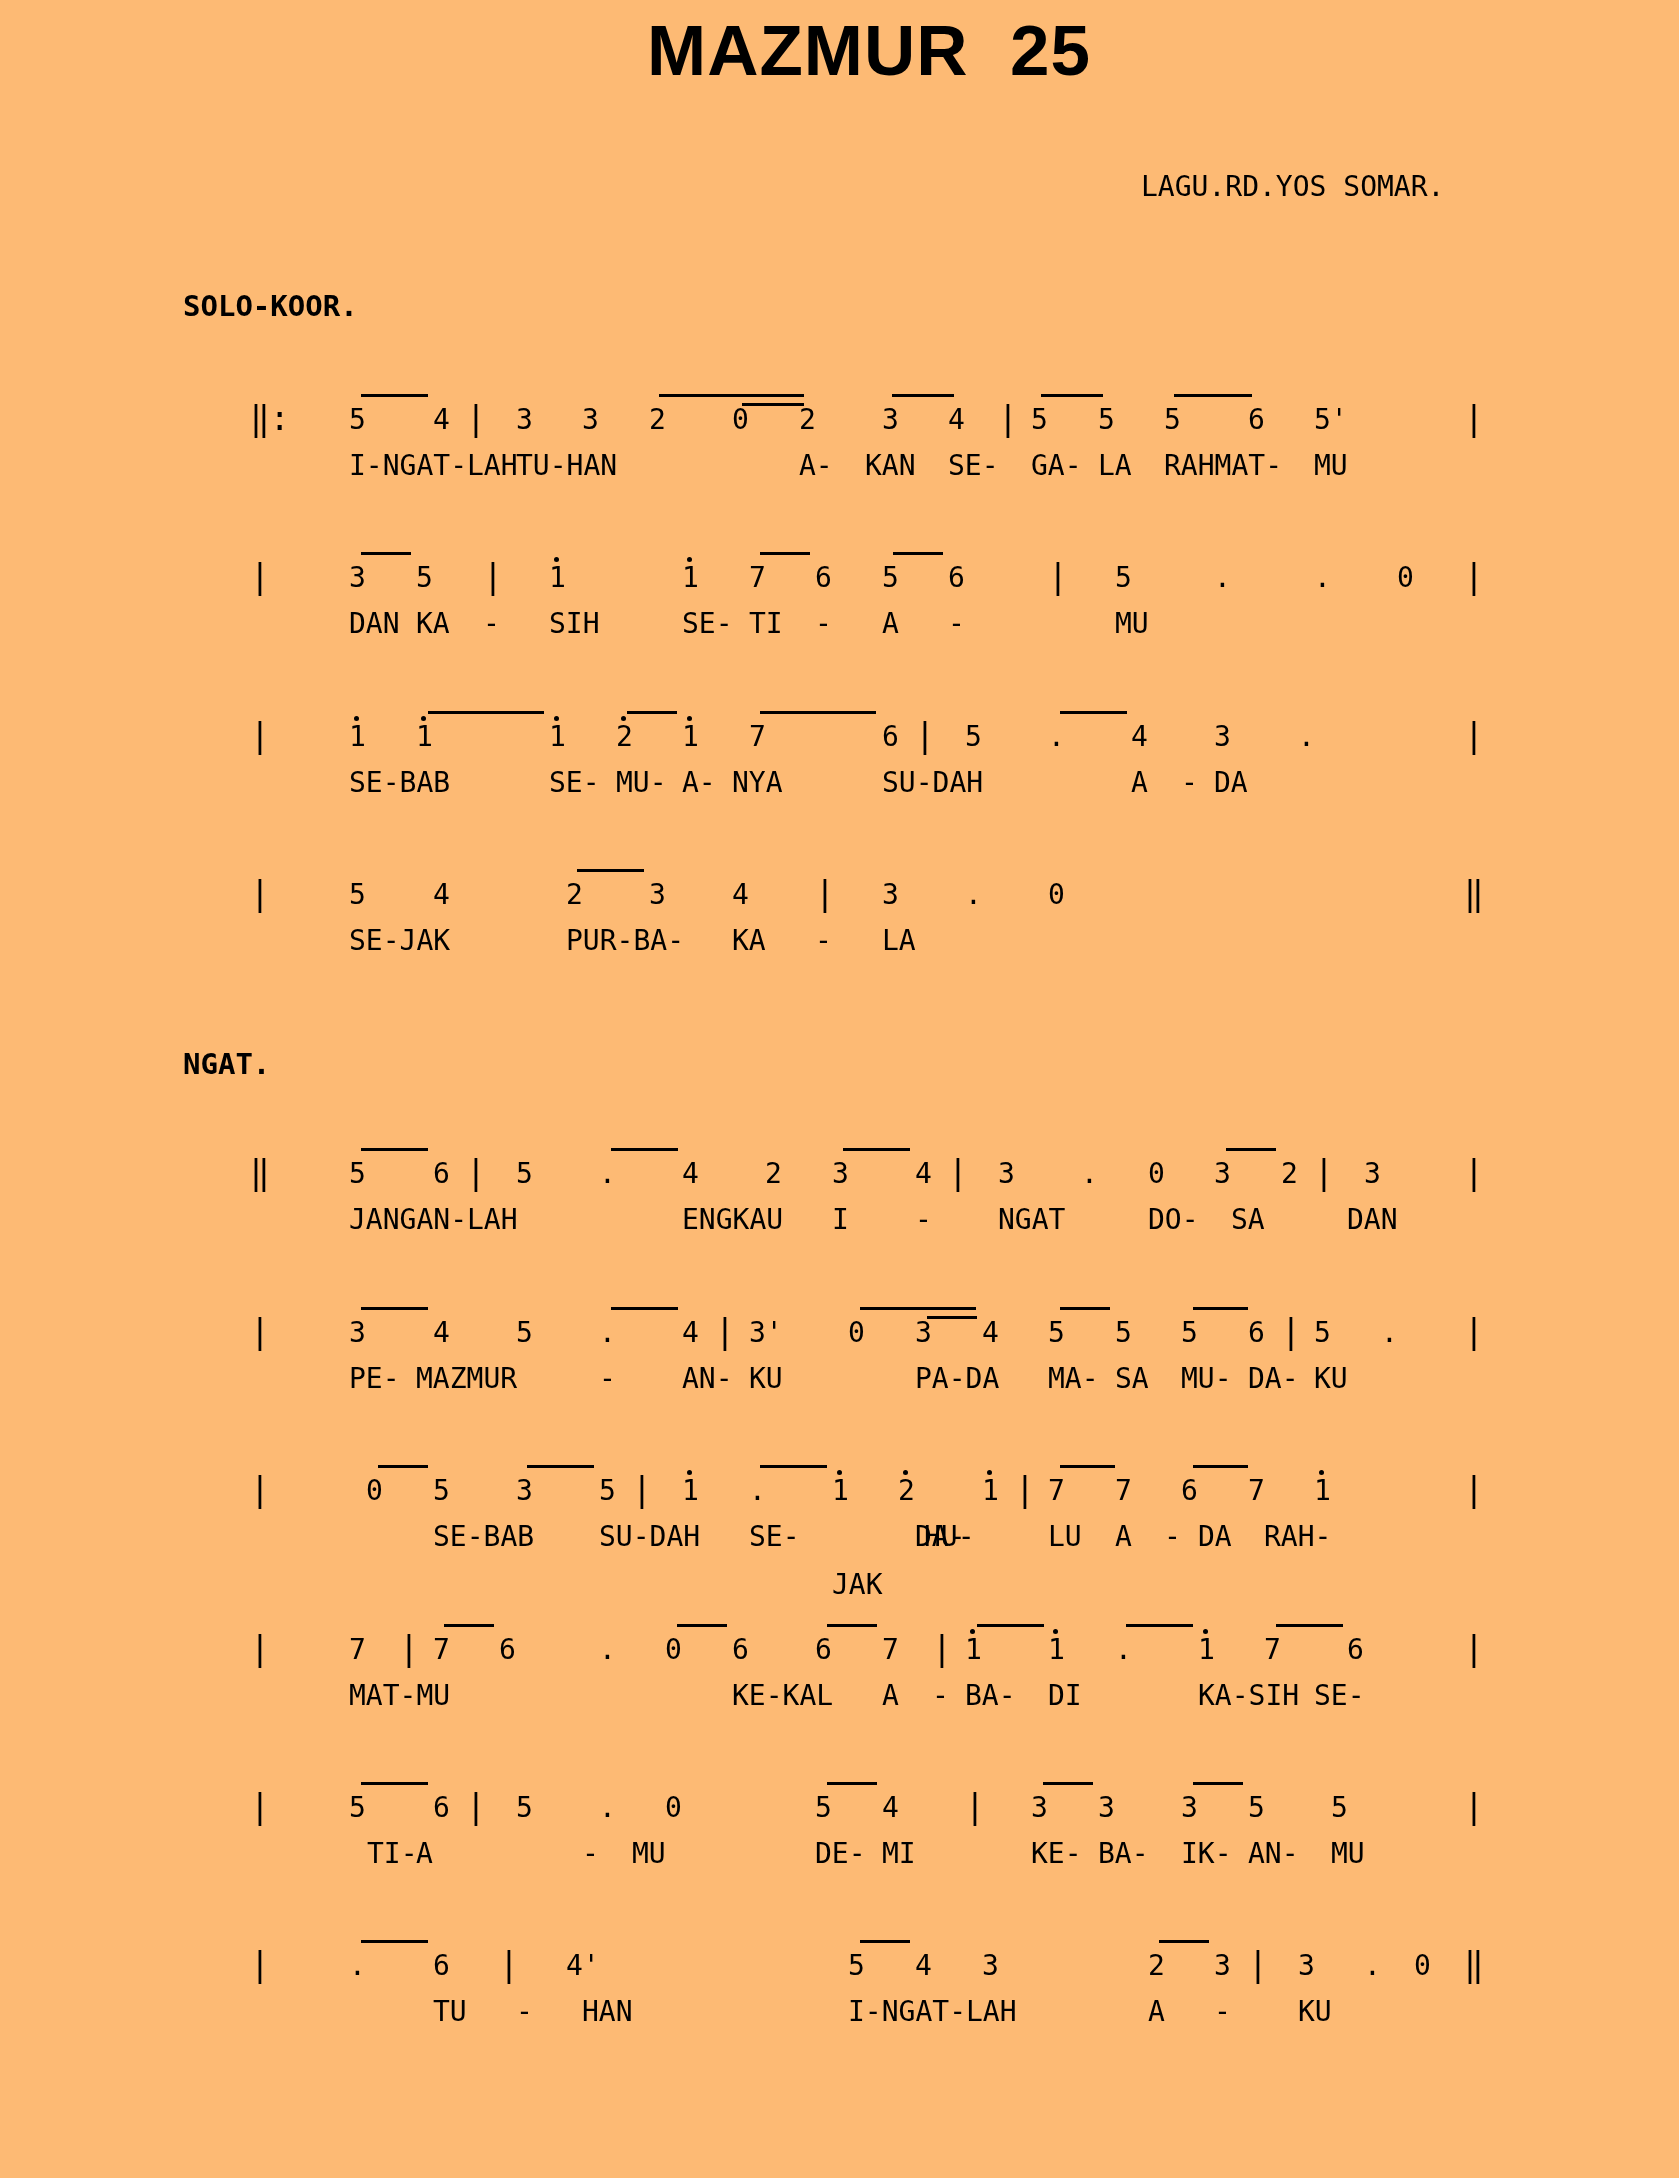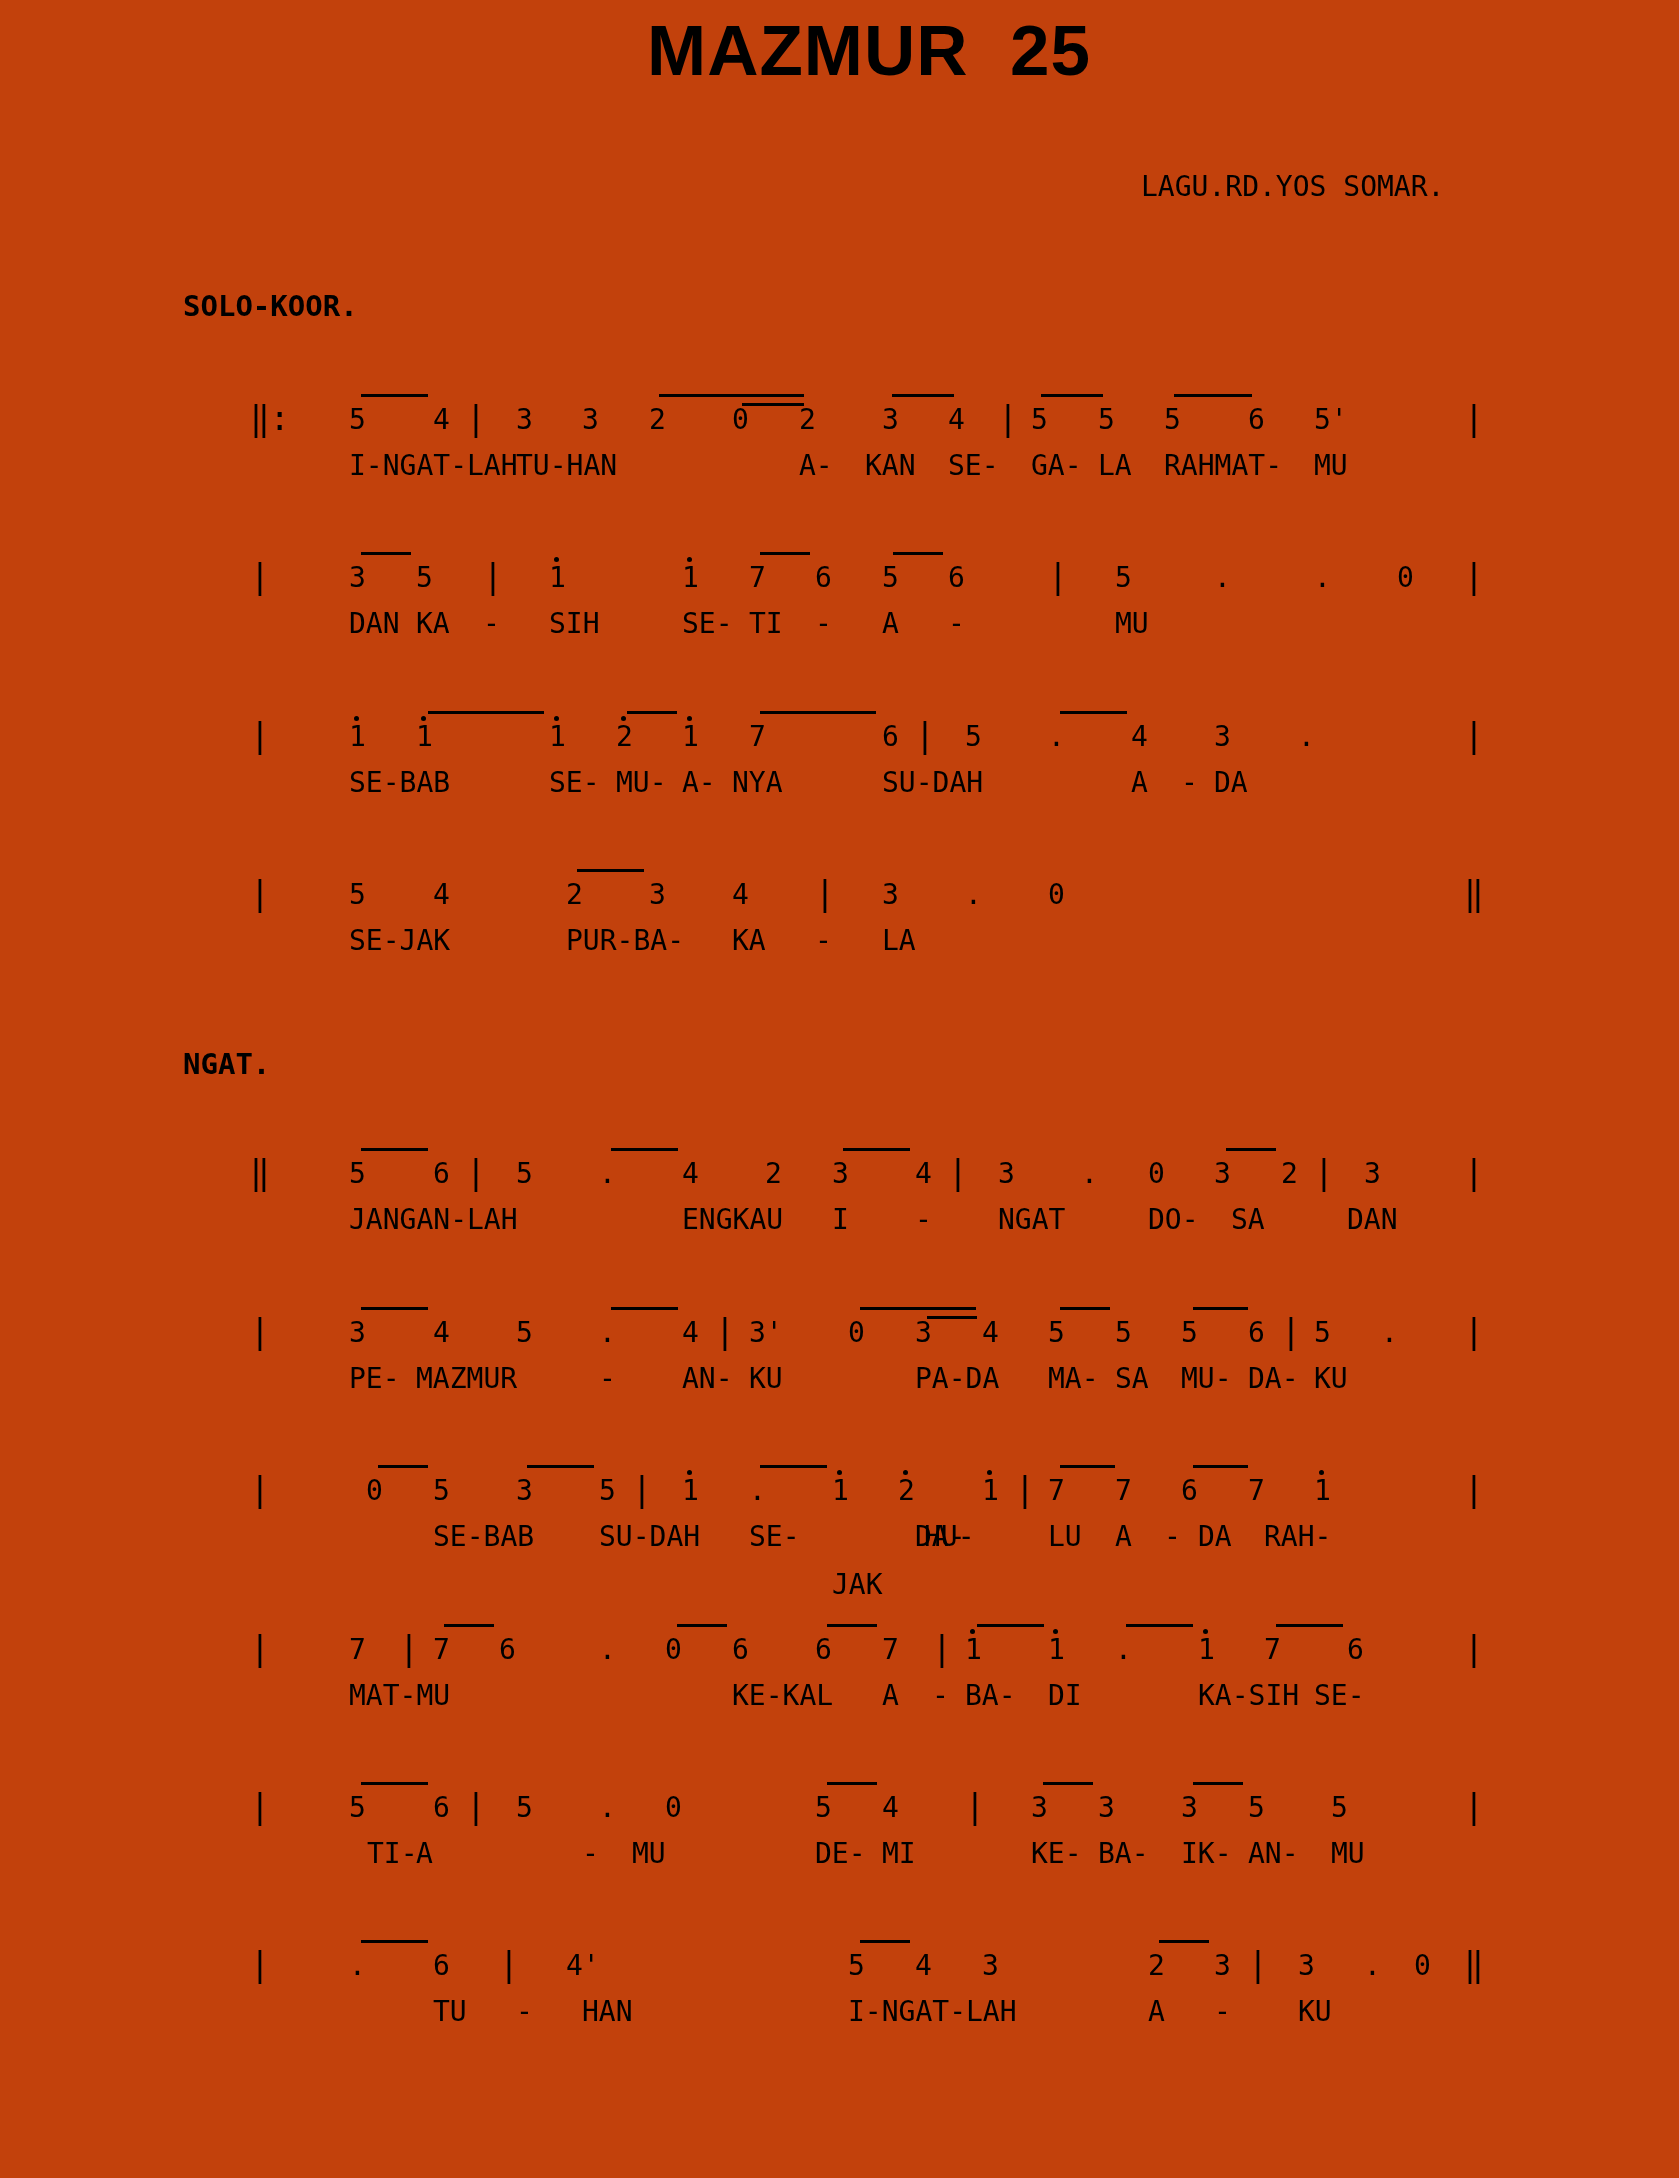--- a/index.html
+++ b/index.html
@@ -1,16 +1,16 @@
 <!DOCTYPE html>
 <html><head>
 <meta charset="utf-8">
 <style>
   html,body{margin:0;padding:0;background:#888;}
-  .page{position:relative;width:1679px;height:2178px;background:#c2410c;color:#000;
+  .page{position:relative;width:1679px;height:2178px;background:#fdba74;color:#000;
         margin:0 auto;overflow:hidden;font-family:"DejaVu Sans Mono",monospace;}
   .title{position:absolute;top:10px;left:59px;right:0;text-align:center;
          font-family:"Liberation Sans",sans-serif;font-weight:bold;font-size:71px;
          letter-spacing:1px;white-space:pre;}
   .hdr{position:absolute;top:170px;font-size:28px;white-space:pre;font-weight:500;}
   .hdr-left{left:183px;}
   .hdr-right{left:1141px;}
   .heading{position:absolute;left:183px;font-weight:bold;font-size:29px;white-space:pre;}
   .heading-solo{top:289px;}
   .heading-bait{top:1047px;}

